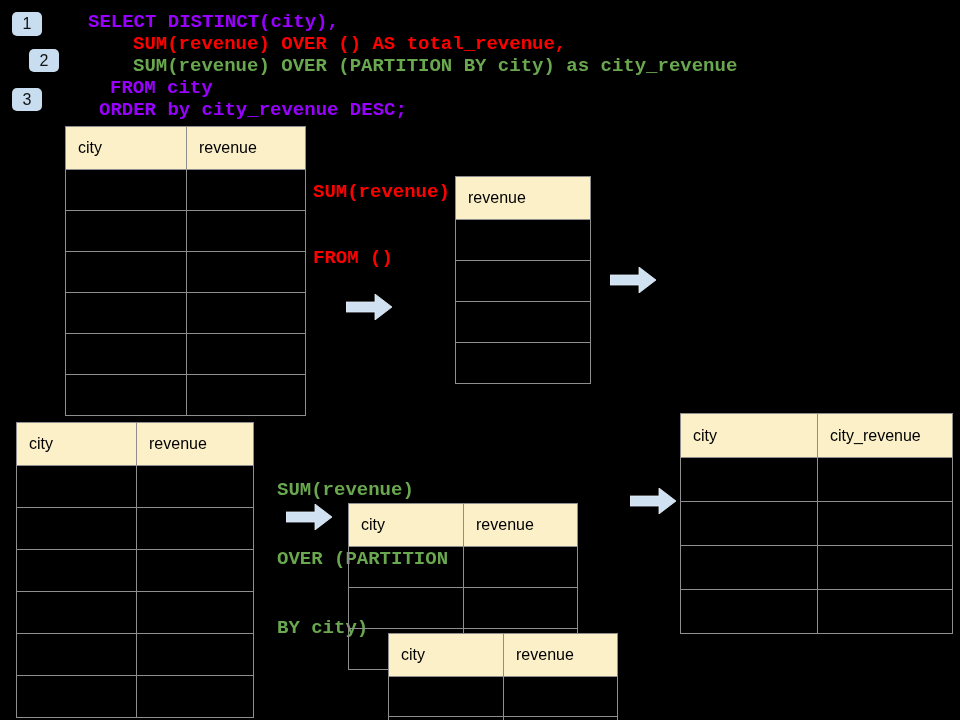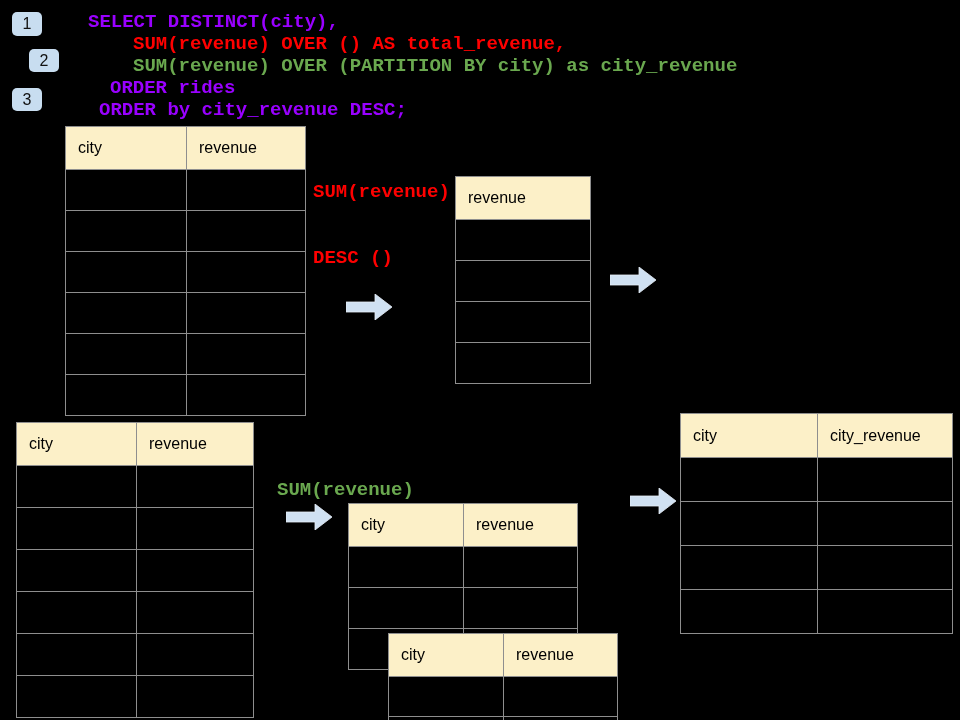--- a/index.html
+++ b/index.html
@@ -80,29 +80,31 @@
 
 <div id="canvas">
 
   <div class="badge" id="badge-1">1</div>
   <div class="badge" id="badge-2">2</div>
   <div class="badge" id="badge-3">3</div>
 
   <div class="code purple" id="sql-l1">SELECT DISTINCT(city),</div>
   <div class="code red" id="sql-l2">SUM(revenue) OVER () AS total_revenue,</div>
   <div class="code green" id="sql-l3">SUM(revenue) OVER (PARTITION BY city) as city_revenue</div>
-  <div class="code purple" id="sql-l4">ORDER rides</div>
+  <div class="code purple" id="sql-l4">FROM city</div>
   <div class="code purple" id="sql-l5">ORDER by city_revenue DESC;</div>
 
   <div class="code red" id="ann-total">
     <div>SUM(revenue)</div>
-    <div>DESC ()</div>
+    <div>FROM ()</div>
   </div>
   <div class="code green" id="ann-part">
     <div>SUM(revenue)</div>
+    <div>OVER (PARTITION</div>
+    <div>BY city)</div>
   </div>
 
   <table class="tbl" id="tbl-source-top">
     <thead>
         <tr>
       <th class="c1">city</th>
       <th class="c2">revenue</th>
     </tr>
       </thead>
     <tbody>

